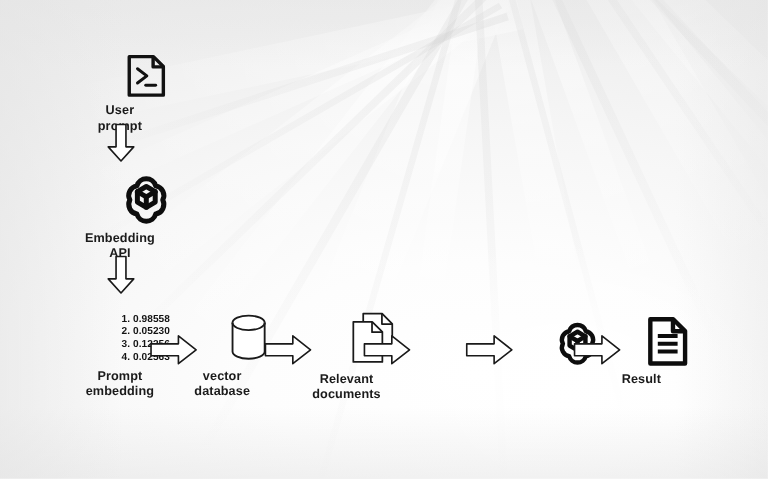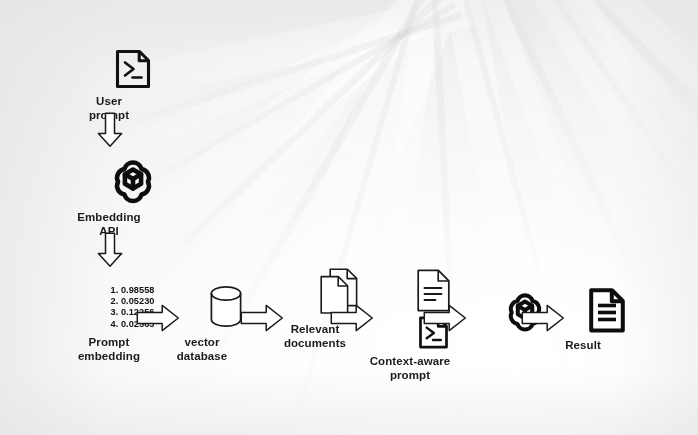--- a/index.html
+++ b/index.html
@@ -214,58 +214,39 @@
     <div class="label">vector
 database</div>
   </div>
 
   <div class="arrow" style="left:240px; top:303px;">
     <svg width="44" height="30" viewBox="0 0 44 30" fill="none">
       <path d="M1.3 9.6 H26.2 V2.4 L42.3 15 L26.2 27.6 V20.4 H1.3 Z" fill="#ffffff" stroke="#1a1a1a" stroke-width="1.5" stroke-linejoin="round"></path>
     </svg>
   </div>
 
-  <div class="node" style="left:270px; top:264px; width:90px;">
+  <div class="node" style="left:270px; top:280px; width:90px;">
     <div class="node-icon" style="height:54px;">
       <svg width="44" height="52" viewBox="0 0 44 52" fill="none">
         <path d="M13.2 3.2 H30.4 L39.6 12.4 V39.6 H13.2 Z" fill="#ffffff" stroke="#1a1a1a" stroke-width="1.6" stroke-linejoin="round"></path>
         <path d="M30.2 3.4 V12.6 H39.4" fill="none" stroke="#1a1a1a" stroke-width="1.6" stroke-linejoin="round"></path>
         <path d="M4.2 10.6 H21.4 L30.6 19.8 V47 H4.2 Z" fill="#ffffff" stroke="#1a1a1a" stroke-width="1.6" stroke-linejoin="round"></path>
         <path d="M21.2 10.8 V20 H30.4" fill="none" stroke="#1a1a1a" stroke-width="1.6" stroke-linejoin="round"></path>
       </svg>
     </div>
     <div class="label">Relevant
 documents</div>
   </div>
 
   <div class="arrow" style="left:330px; top:303px;">
     <svg width="44" height="30" viewBox="0 0 44 30" fill="none">
       <path d="M1.3 9.6 H26.2 V2.4 L42.3 15 L26.2 27.6 V20.4 H1.3 Z" fill="#ffffff" stroke="#1a1a1a" stroke-width="1.5" stroke-linejoin="round"></path>
     </svg>
   </div>
 
-  <div class="node" style="left:358px; top:268px; width:104px;">
-    <div class="node-icon stack-v">
-      <svg width="37" height="45" viewBox="0 0 37 45" fill="none">
-        <path d="M3.2 2.4 H23.4 L33.8 12.8 V42.6 H3.2 Z" fill="#ffffff" stroke="#1a1a1a" stroke-width="1.7" stroke-linejoin="round"></path>
-        <path d="M23.2 2.6 V13 H33.6" fill="none" stroke="#1a1a1a" stroke-width="1.7" stroke-linejoin="round"></path>
-        <path d="M9.5 20 H26.5" stroke="#1a1a1a" stroke-width="1.9" stroke-linecap="round"></path>
-        <path d="M9.5 26 H26.5" stroke="#1a1a1a" stroke-width="1.9" stroke-linecap="round"></path>
-        <path d="M9.5 32 H20.5" stroke="#1a1a1a" stroke-width="1.9" stroke-linecap="round"></path>
-      </svg>
-      <svg width="33" height="35" viewBox="0 0 34 36" fill="none">
-        <path d="M3.6 3 H22 L30.4 11.4 V33 H3.6 Z" stroke="#111" stroke-width="2.8" stroke-linejoin="round" fill="none"></path>
-        <path d="M21.8 3.2 V11.6 H30.2" stroke="#111" stroke-width="2.8" stroke-linejoin="round" fill="none"></path>
-        <path d="M10 13 L17.4 18.5 L10 24" stroke="#111" stroke-width="2.5" stroke-linecap="round" stroke-linejoin="round" fill="none"></path>
-        <path d="M16.5 25.8 H24.5" stroke="#111" stroke-width="2.5" stroke-linecap="round" fill="none"></path>
-      </svg>
-    </div>
-    <div class="label">Context-aware
-prompt</div>
-  </div>
 
   <div class="arrow" style="left:423px; top:303px;">
     <svg width="44" height="30" viewBox="0 0 44 30" fill="none">
       <path d="M1.3 9.6 H26.2 V2.4 L42.3 15 L26.2 27.6 V20.4 H1.3 Z" fill="#ffffff" stroke="#1a1a1a" stroke-width="1.5" stroke-linejoin="round"></path>
     </svg>
   </div>
 
   <div class="node" style="left:458px; top:284px; width:86px;">
     <div class="node-icon" style="height:50px;">
       <svg width="48" height="48" viewBox="0 0 64 64">

